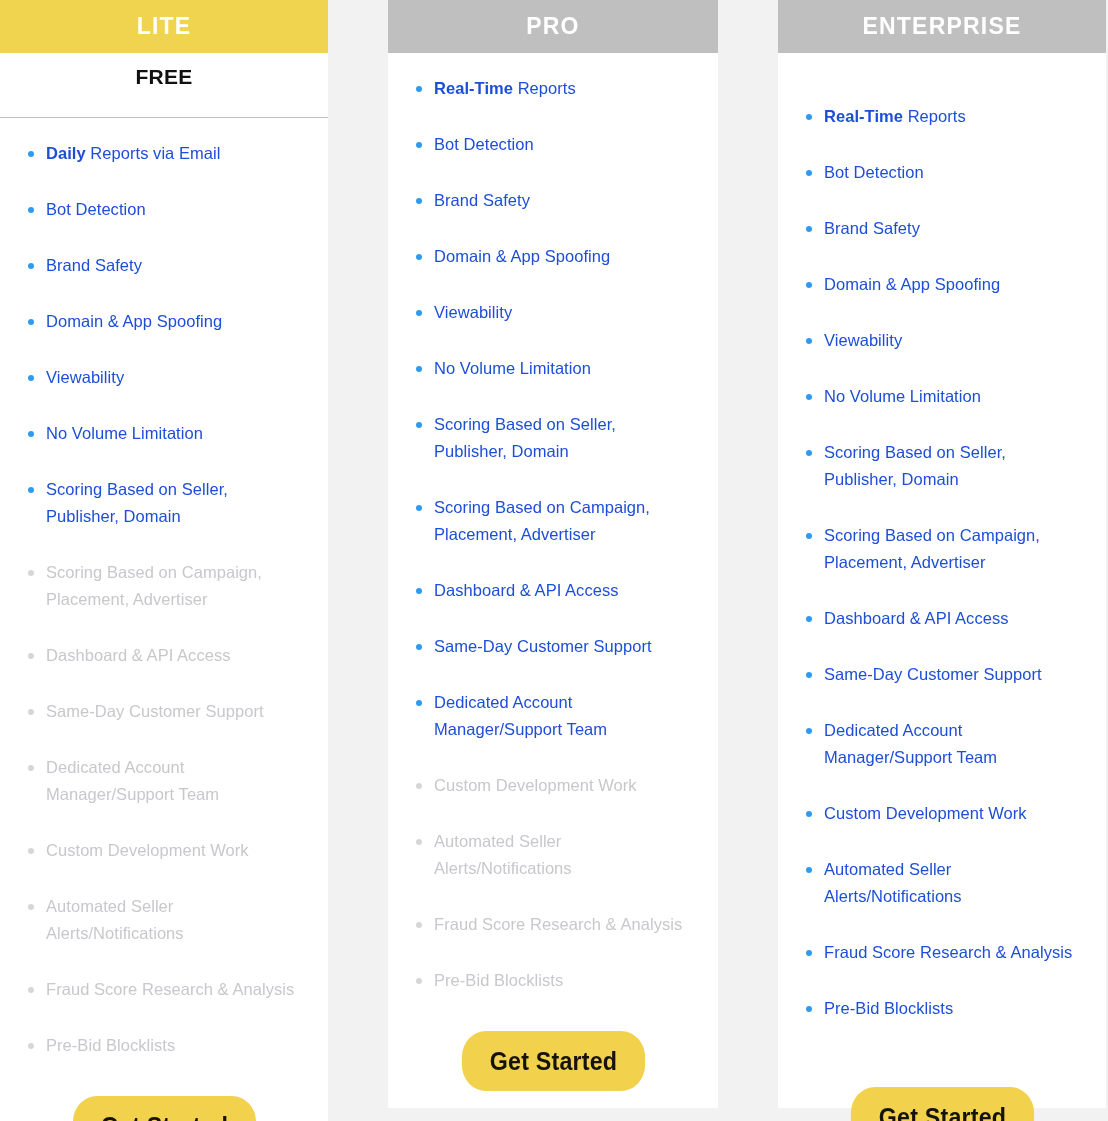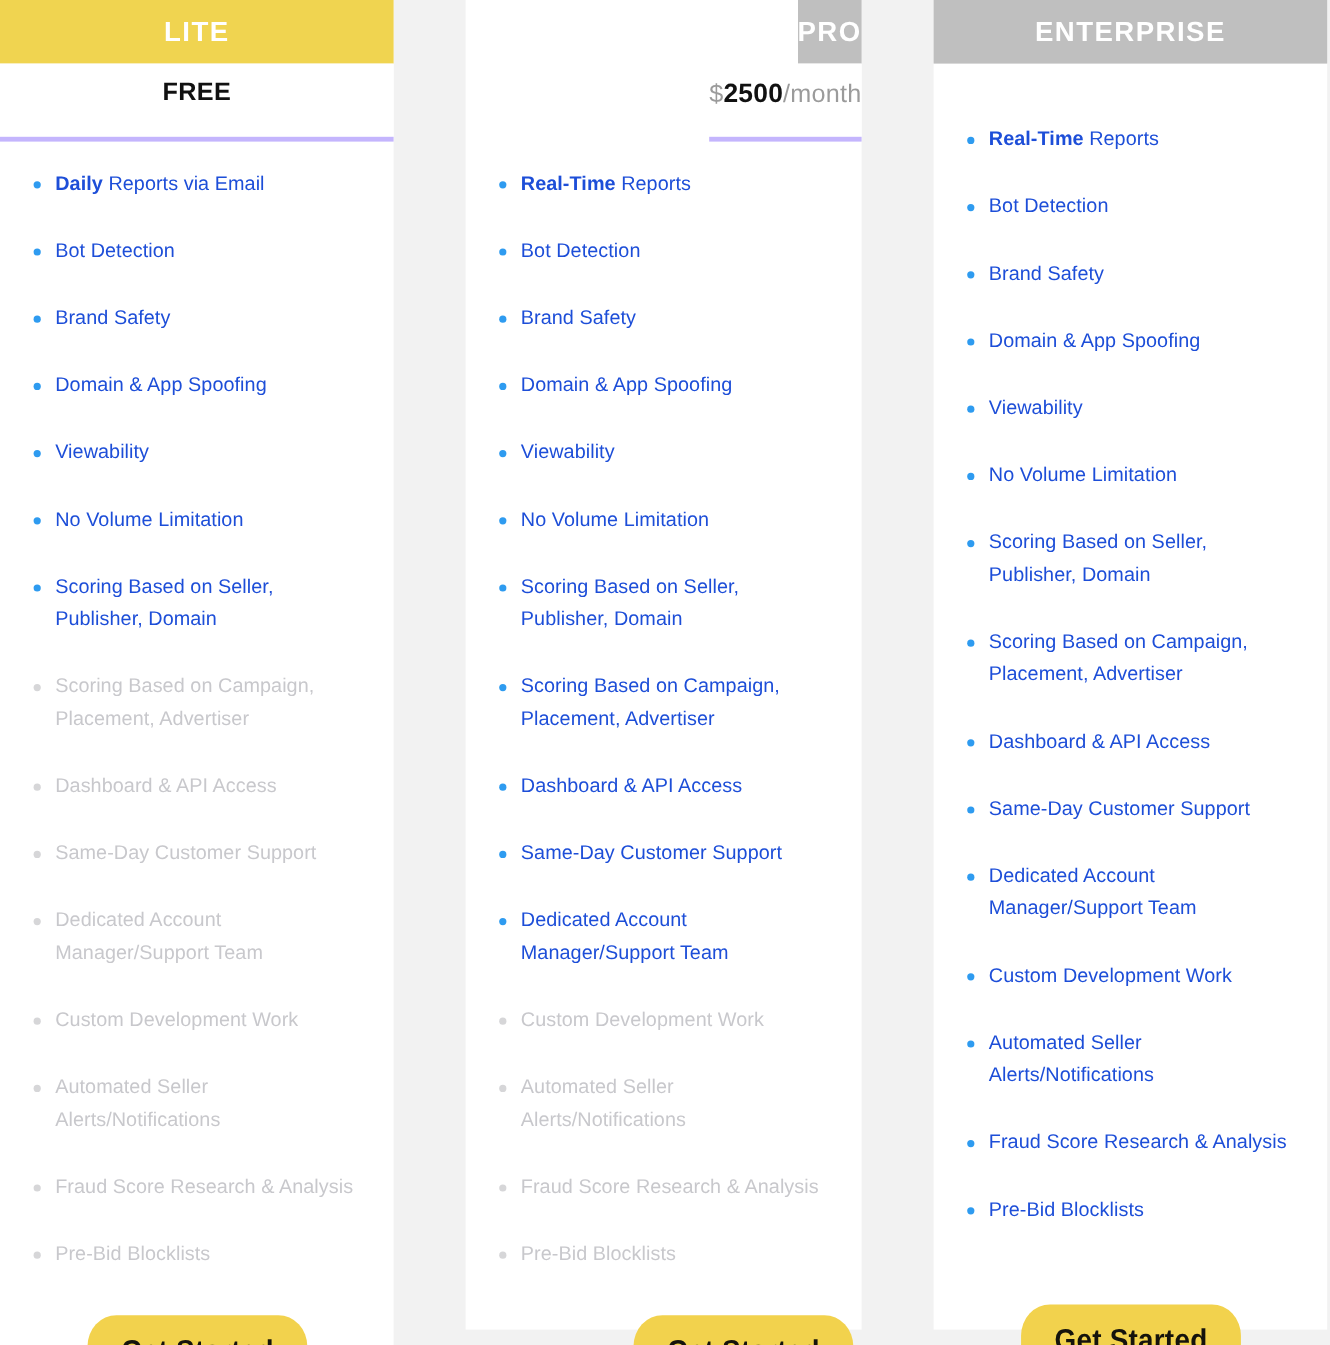--- a/index.html
+++ b/index.html
@@ -33,21 +33,20 @@
 
   .plan--lite {
     width: 328px;
     height: 1121px;
     margin-left: 0;
   }
   .plan--pro {
     width: 330px;
     height: 1108px;
     margin-left: 60px;
-    align-items: flex-end;
   }
   .plan--enterprise {
     width: 328px;
     height: 1108px;
     margin-left: 60px;
     gap: 28px;
   }
 
   
   .plan-header {
@@ -66,21 +65,21 @@
   .plan-header--gray   { background: #bfbfbf; }
 
   
   .plan-price-zone {
     height: 65px;
     display: flex;
     align-items: flex-start;
     justify-content: center;
     padding-top: 12px;
     box-sizing: border-box;
-    border-bottom: 4px solid #c4b5fd;
+    border-bottom: 1px solid #c4b5fd;
     flex: 0 0 auto;
     background: #ffffff;
   }
   .price-free {
     font-size: 21px;
     font-weight: bold;
     color: #111111;
     letter-spacing: 0.3px;
   }
   .price-paid {
@@ -188,23 +187,20 @@
         <li class="feature is-disabled"><span>Pre-Bid Blocklists</span></li>
       </ul>
       <div class="cta-wrap">
         <button class="cta-button">Get Started</button>
       </div>
     </div>
     <div class="plan plan--pro">
       <div class="plan-header plan-header--gray">
         <span>PRO</span>
       </div>
-      <div class="plan-price-zone">
-        <div class="price-paid"><span class="currency">$</span><span class="amount">2500</span><span class="period">/month</span></div>
-      </div>
       <ul class="features">
         <li class="feature"><span class="em">Real-Time</span><span> Reports</span></li>
         <li class="feature"><span>Bot Detection</span></li>
         <li class="feature"><span>Brand Safety</span></li>
         <li class="feature"><span>Domain &amp; App Spoofing</span></li>
         <li class="feature"><span>Viewability</span></li>
         <li class="feature"><span>No Volume Limitation</span></li>
         <li class="feature"><span>Scoring Based on Seller, Publisher, Domain</span></li>
         <li class="feature"><span>Scoring Based on Campaign, Placement, Advertiser</span></li>
         <li class="feature"><span>Dashboard &amp; API Access</span></li>

